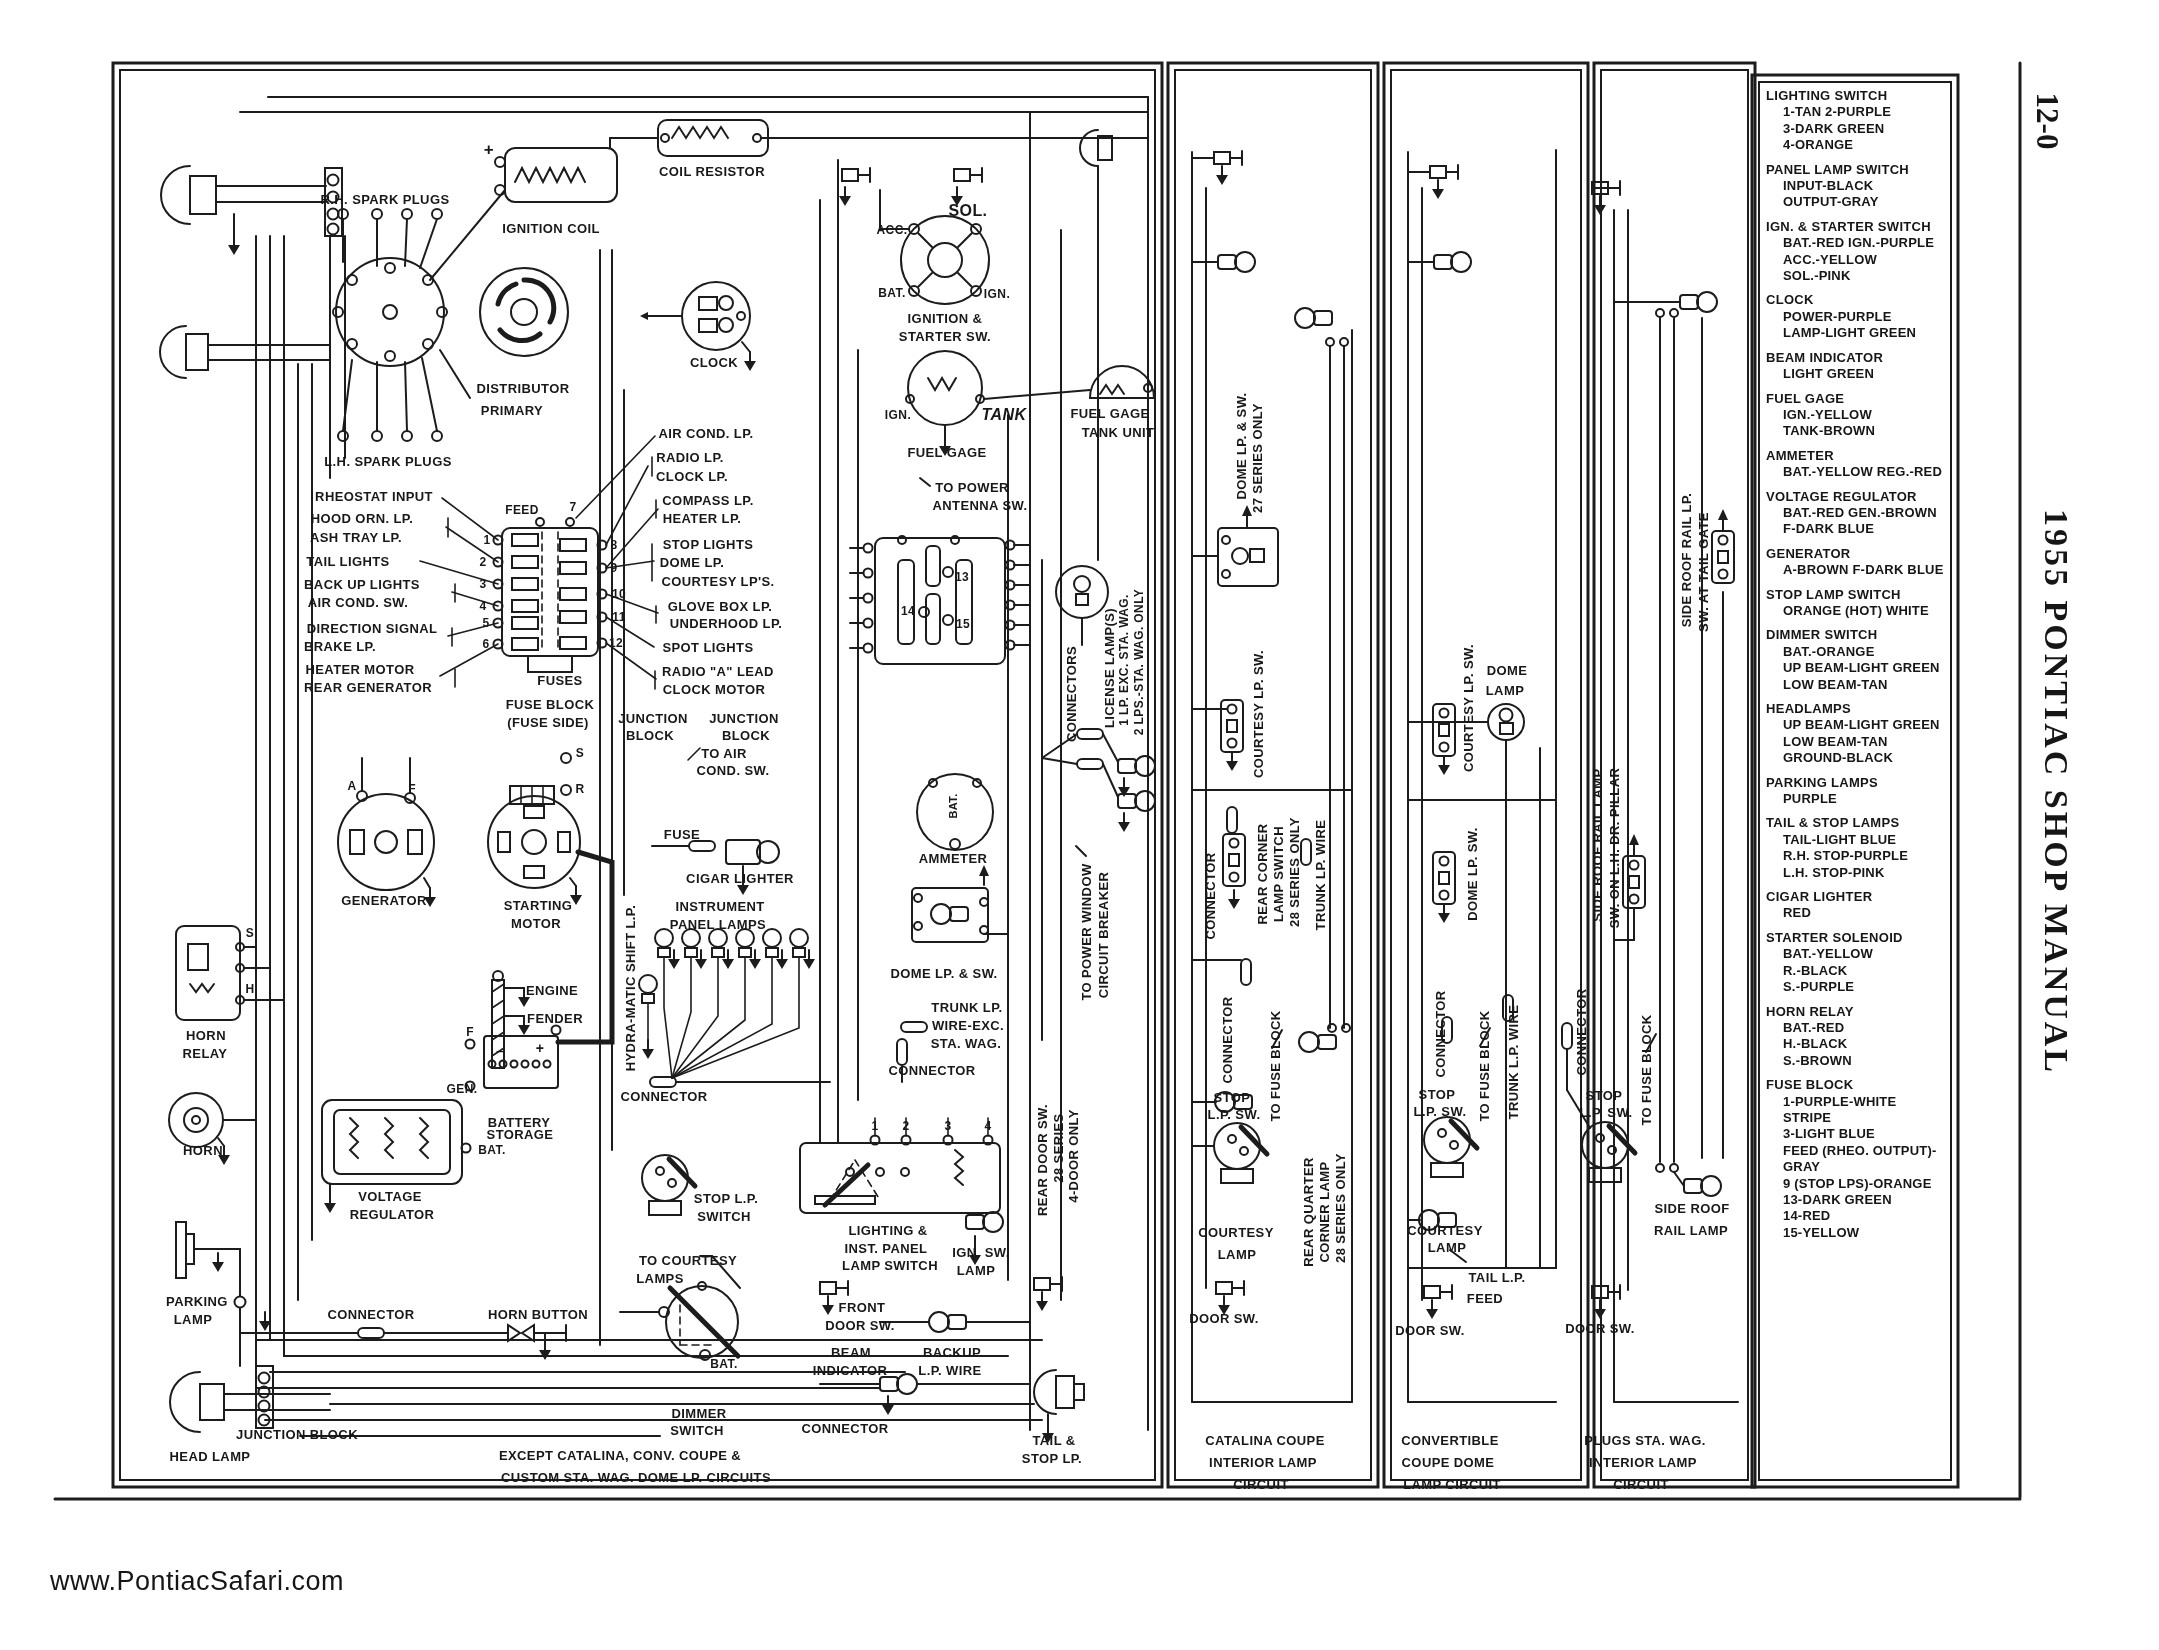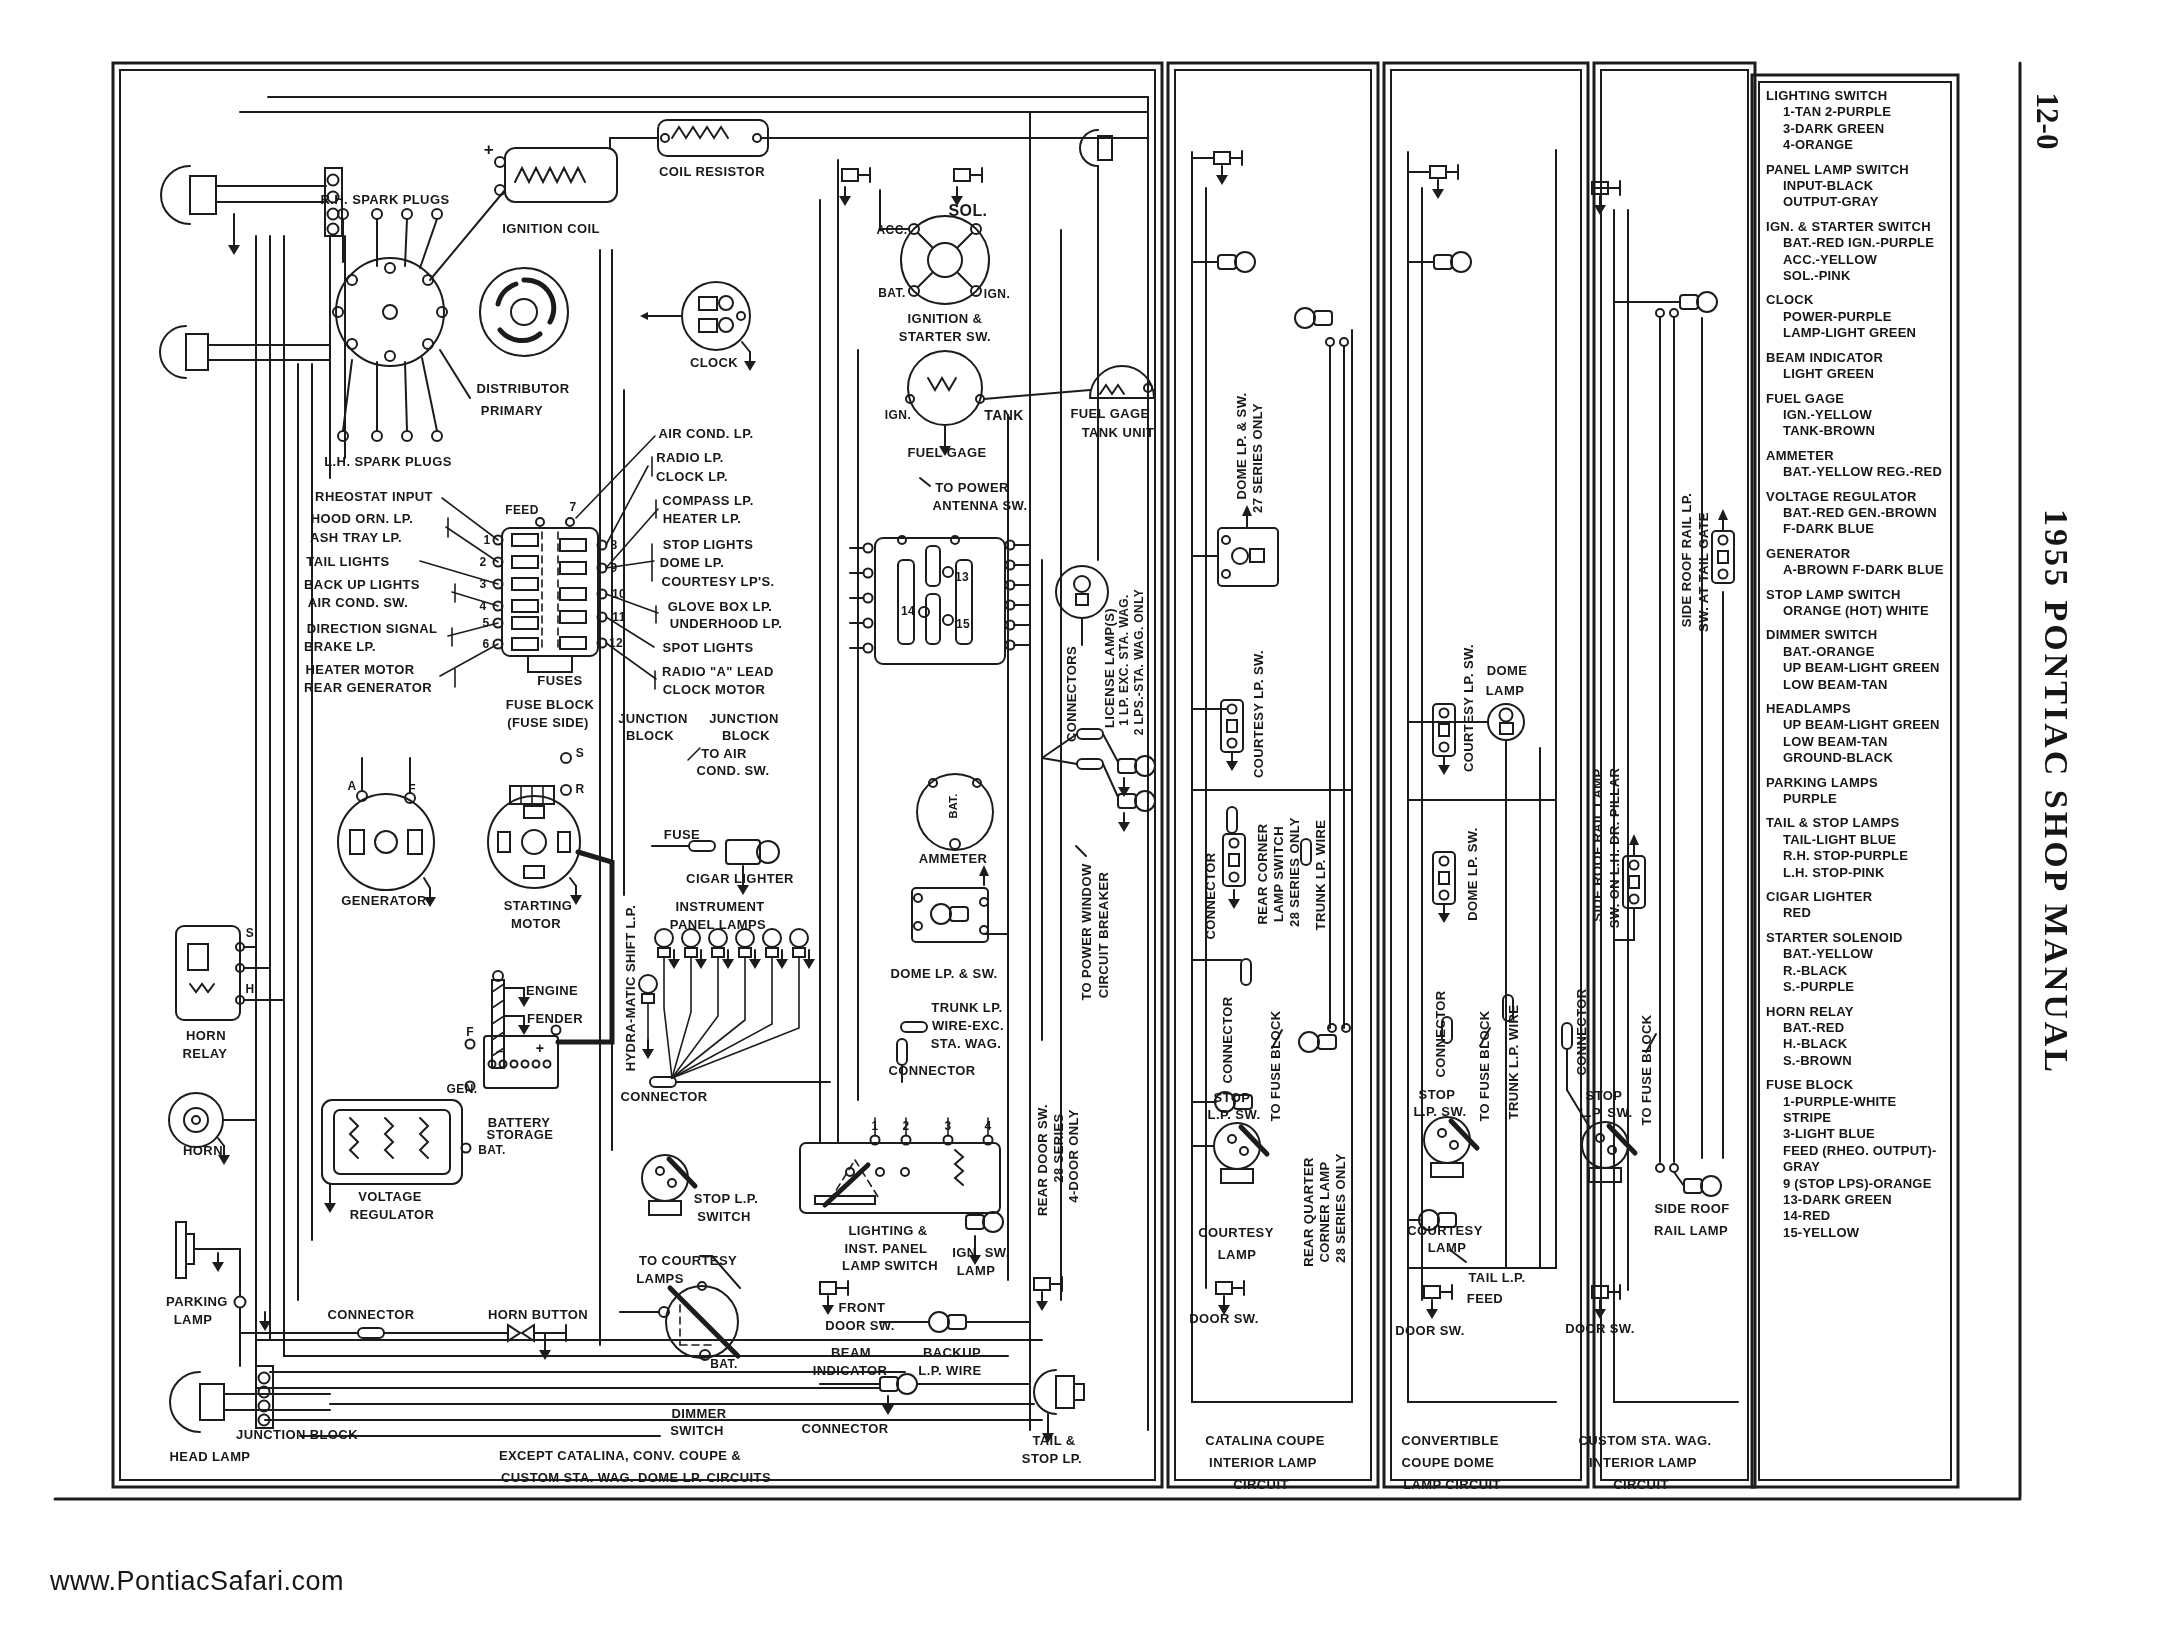--- a/index.html
+++ b/index.html
@@ -668,21 +668,21 @@
       <div class="dlabel" style="left: 512px; top: 410px;">PRIMARY</div>
       <div class="dlabel" style="left: 388px; top: 461px;">L.H. SPARK PLUGS</div>
       <div class="dlabel" style="left: 714px; top: 362px;">CLOCK</div>
       <div class="dlabel" style="left: 892px; top: 230px; font-size: 12px;">ACC.</div>
       <div class="dlabel" style="left: 968px; top: 211px; font-size: 16px;">SOL.</div>
       <div class="dlabel" style="left: 892px; top: 293px; font-size: 12px;">BAT.</div>
       <div class="dlabel" style="left: 997px; top: 294px; font-size: 12px;">IGN.</div>
       <div class="dlabel" style="left: 945px; top: 318px;">IGNITION &amp;</div>
       <div class="dlabel" style="left: 945px; top: 336px;">STARTER SW.</div>
       <div class="dlabel" style="left: 898px; top: 415px; font-size: 12px;">IGN.</div>
-      <div class="dlabel" style="left: 1004px; top: 415px; font-size: 14px;">TANK</div>
+      <div class="dlabel" style="left: 1004px; top: 415px; font-size: 16px; font-style: italic;">TANK</div>
       <div class="dlabel" style="left: 947px; top: 452px;">FUEL GAGE</div>
       <div class="dlabel" style="left: 1110px; top: 413px;">FUEL GAGE</div>
       <div class="dlabel" style="left: 1118px; top: 432px;">TANK UNIT</div>
       <div class="dlabel" style="left: 972px; top: 487px;">TO POWER</div>
       <div class="dlabel" style="left: 980px; top: 505px;">ANTENNA SW.</div>
       <div class="dlabel" style="left: 374px; top: 496px;">RHEOSTAT INPUT</div>
       <div class="dlabel" style="left: 362px; top: 518px;">HOOD ORN. LP.</div>
       <div class="dlabel" style="left: 356px; top: 537px;">ASH TRAY LP.</div>
       <div class="dlabel" style="left: 348px; top: 561px;">TAIL LIGHTS</div>
       <div class="dlabel" style="left: 362px; top: 584px;">BACK UP LIGHTS</div>
@@ -849,21 +849,21 @@
       <div class="dlabel rot" style="left: 1703px; top: 572px;">SW. AT TAIL GATE</div>
       <div class="dlabel rot" style="left: 1597px; top: 845px;">SIDE ROOF RAIL LAMP</div>
       <div class="dlabel rot" style="left: 1614px; top: 848px;">SW. ON L.H. DR. PILLAR</div>
       <div class="dlabel rot" style="left: 1581px; top: 1032px;">CONNECTOR</div>
       <div class="dlabel rot" style="left: 1646px; top: 1070px;">TO FUSE BLOCK</div>
       <div class="dlabel" style="left: 1604px; top: 1095px;">STOP</div>
       <div class="dlabel" style="left: 1606px; top: 1112px;">L.P. SW.</div>
       <div class="dlabel" style="left: 1692px; top: 1208px;">SIDE  ROOF</div>
       <div class="dlabel" style="left: 1691px; top: 1230px;">RAIL  LAMP</div>
       <div class="dlabel" style="left: 1600px; top: 1328px;">DOOR  SW.</div>
-      <div class="dlabel" style="left: 1645px; top: 1440px;">CUSTOM  STA.  WAG.</div>
+      <div class="dlabel" style="left: 1645px; top: 1440px;">PLUGS  STA.  WAG.</div>
       <div class="dlabel" style="left: 1643px; top: 1462px;">INTERIOR  LAMP</div>
       <div class="dlabel" style="left: 1641px; top: 1484px;">CIRCUIT</div>
     </div>
 
   <div class="legend" id="legend-groups">
     <div class="legend-group">
       <div class="legend-title">LIGHTING SWITCH</div>
       <div class="legend-lines">
           <div class="legend-line">1-TAN   2-PURPLE</div>
           <div class="legend-line">3-DARK GREEN</div>

